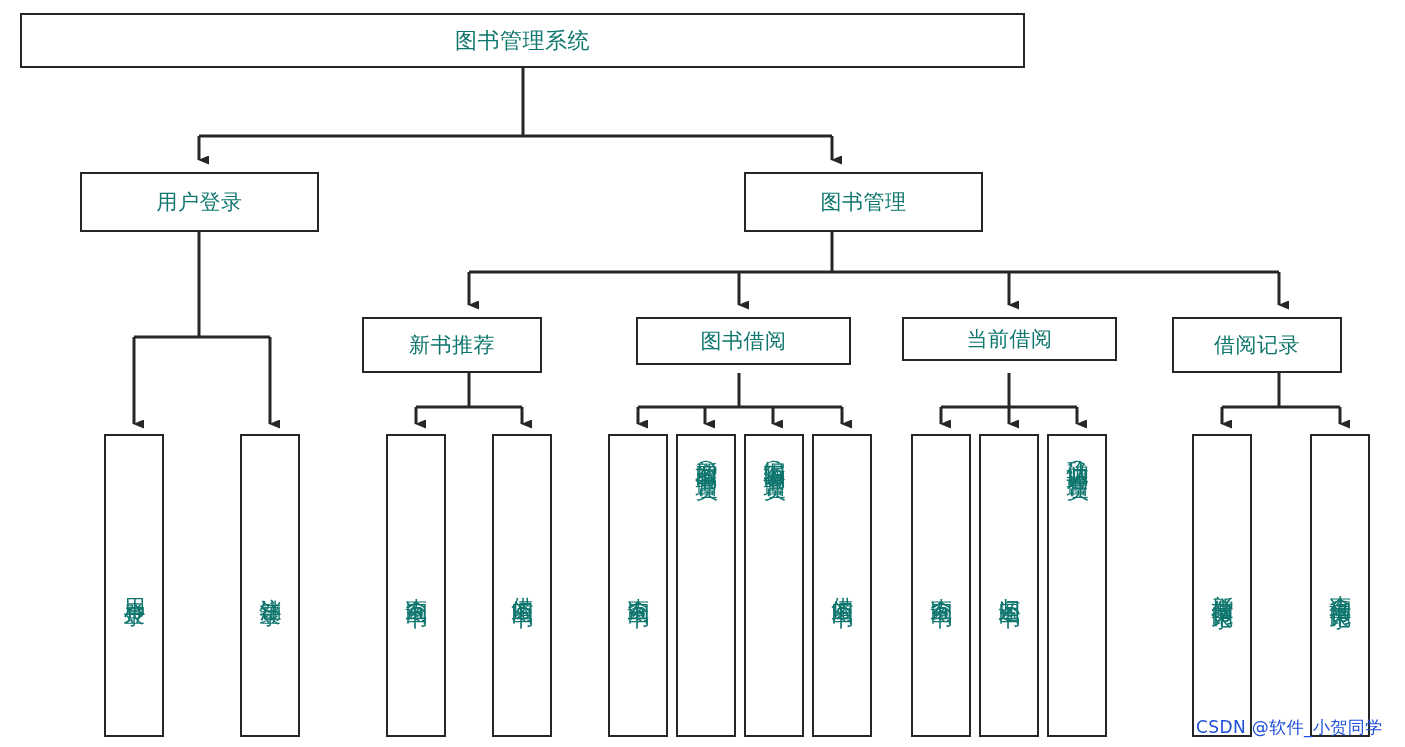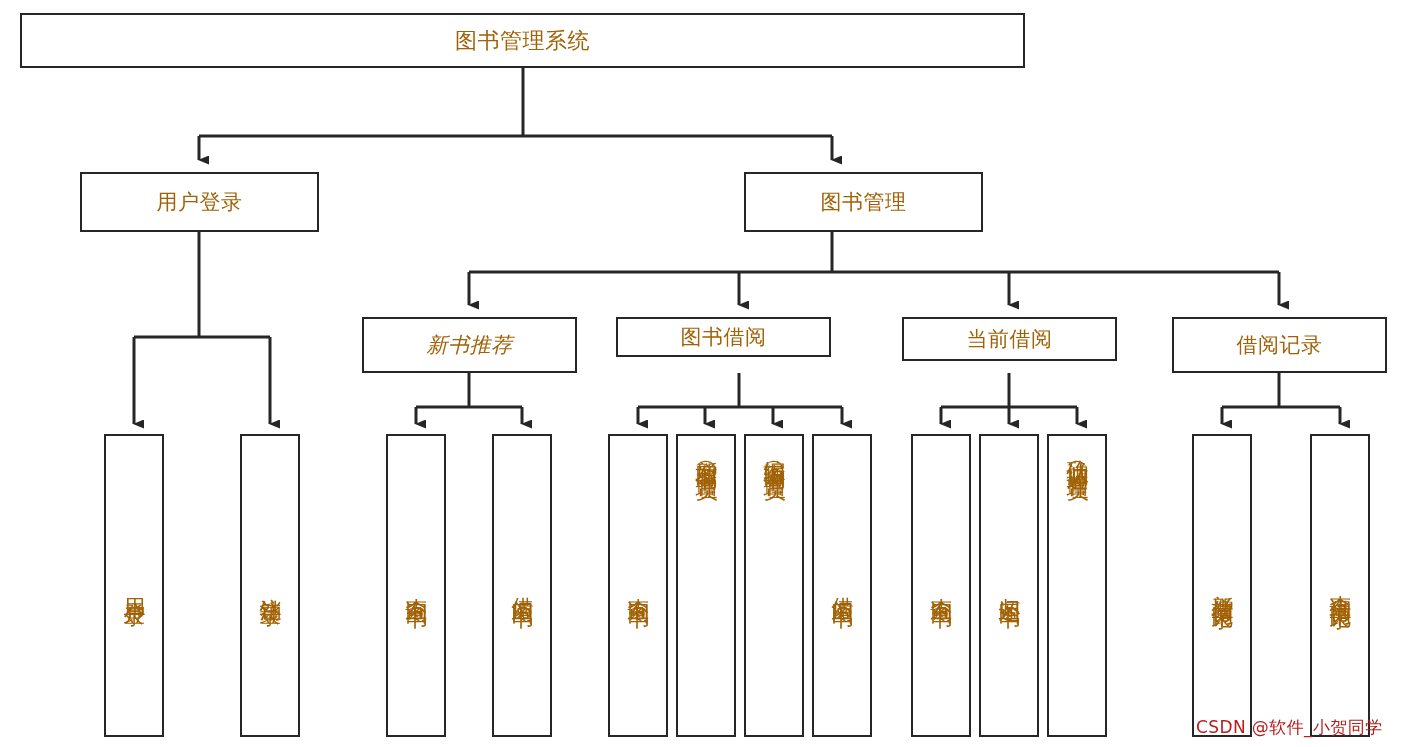--- a/index.html
+++ b/index.html
@@ -27,21 +27,21 @@
     pointer-events: none;
   }
   .node {
     position: absolute;
     box-sizing: border-box;
     background: #ffffff;
     border: 2px solid #262626;
     display: flex;
     align-items: center;
     justify-content: center;
-    color: #a16207;
+    color: #0f766e;
   }
   .node .label {
     display: block;
     text-align: center;
     line-height: 1.18;
     letter-spacing: 0.5px;
   }
   
   .node.h .label {
     writing-mode: horizontal-tb;
@@ -67,21 +67,21 @@
   .node.v.mid {
     align-items: center;
   }
   .node.v.top {
     align-items: flex-start;
     padding-top: 6px;
   }
   .watermark {
     position: absolute;
     font-size: 17px;
-    color: #b91c1c;
+    color: #1d4ed8;
     white-space: nowrap;
     letter-spacing: 0.4px;
   }
 </style>
 </head>
 <body>
 
 <div id="canvas">
 
   <svg class="connectors" viewBox="0 0 1405 747" xmlns="http://www.w3.org/2000/svg">
@@ -139,33 +139,33 @@
   </div>
 
   <div class="node h" style="left:80px; top:172px; width:239px; height:60px;">
     <span class="label">用户登录</span>
   </div>
 
   <div class="node h" style="left:712px; top:172px; width:239px; height:60px;margin-left:32px;">
     <span class="label">图书管理</span>
   </div>
 
-  <div class="node h" style="left:362px; top:317px; width:215px; height:56px;font-style:italic;">
+  <div class="node h" style="left:362px; top:317px; width:180px; height:56px;">
     <span class="label">新书推荐</span>
   </div>
 
-  <div class="node h" style="left:616px; top:317px; width:215px; height:40px;">
+  <div class="node h" style="left:636px; top:317px; width:215px; height:48px;">
     <span class="label">图书借阅</span>
   </div>
 
   <div class="node h" style="left:902px; top:317px; width:215px; height:44px;">
     <span class="label">当前借阅</span>
   </div>
 
-  <div class="node h" style="left:1172px; top:317px; width:215px; height:56px;">
+  <div class="node h" style="left:1172px; top:317px; width:170px; height:56px;">
     <span class="label">借阅记录</span>
   </div>
 
   <div class="node v mid" style="left:104px; top:434px; width:60px; height:303px;">
     <span class="label">用户登录</span>
   </div>
 
   <div class="node v mid" style="left:240px; top:434px; width:60px; height:303px;">
     <span class="label">注销登录</span>
   </div>

